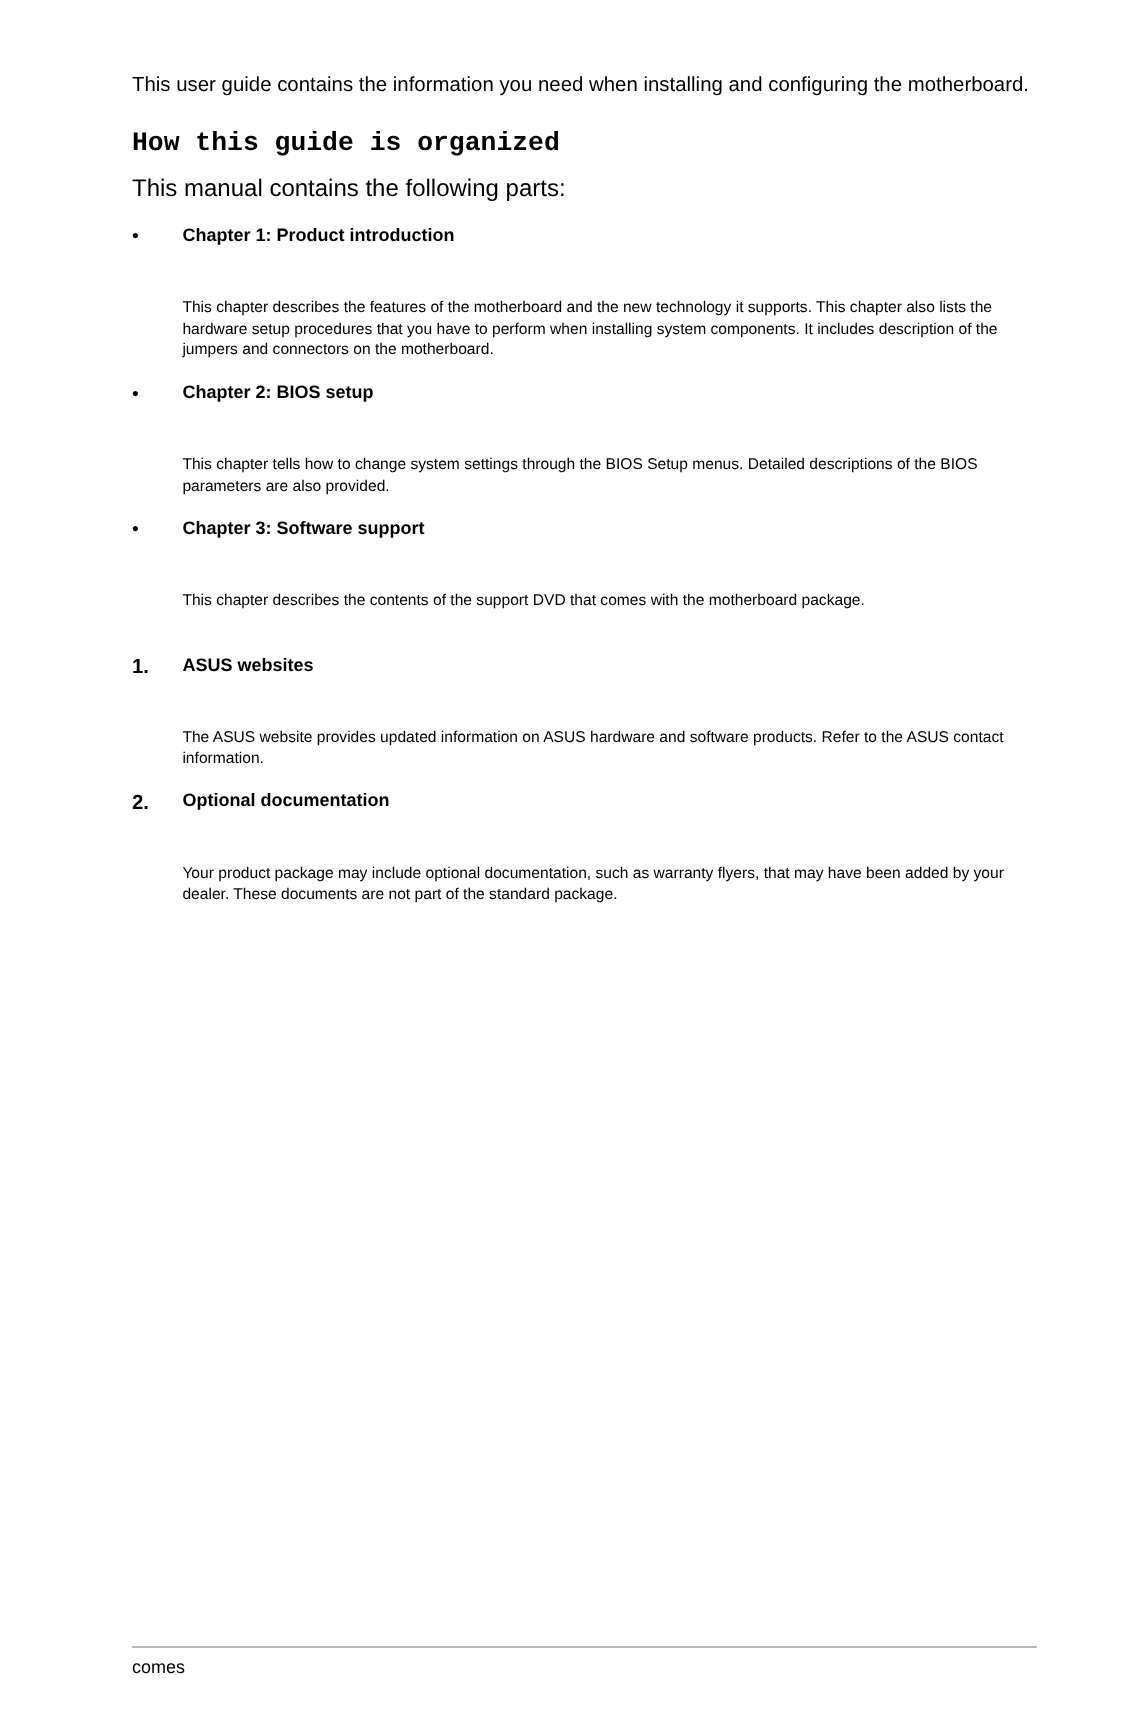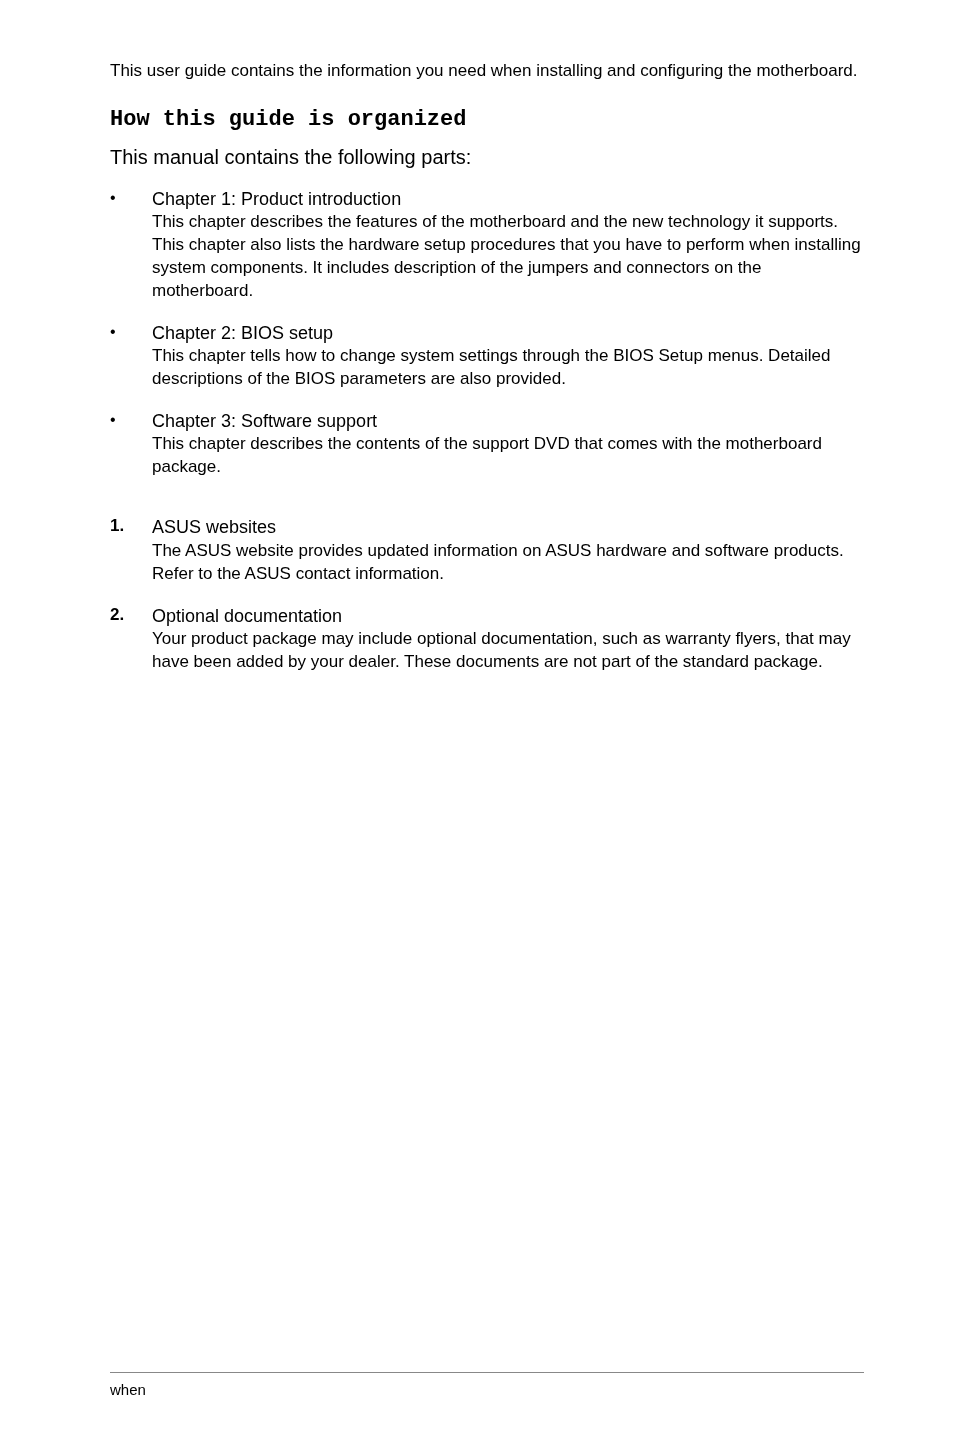--- a/index.html
+++ b/index.html
@@ -47,27 +47,28 @@
     .bullet-marker {
       width: 42px;
       flex-shrink: 0;
       font-size: 16px;
       line-height: 1.4;
     }
     .bullet-body {
       flex: 1;
     }
     .bullet-title {
-      font-size: 18px;
-      font-weight: normal;
+      font-size: 15px;
+      font-weight: bold;
       line-height: 1.35;
     }
     .bullet-text {
-      font-size: 17px;
+      font-size: 13px;
       line-height: 1.35;
+      margin-top: 40px;
     }
     .num-item {
       display: flex;
       margin-bottom: 18px;
     }
     .num-marker {
       width: 42px;
       flex-shrink: 0;
       font-size: 17px;
       font-weight: bold;
@@ -137,14 +138,14 @@
     <div class="num-marker">2.</div>
     <div class="num-body">
       <div class="bullet-title">Optional documentation</div>
       <div class="bullet-text">Your product package may include optional documentation, such as warranty flyers, that may have been added by your dealer. These documents are not part of the standard package.</div>
     </div>
   </div>
 
 </div>
 
 <div class="footer">
-  <span>when</span>
+  <span>comes</span>
 </div>
 
 </body></html>

